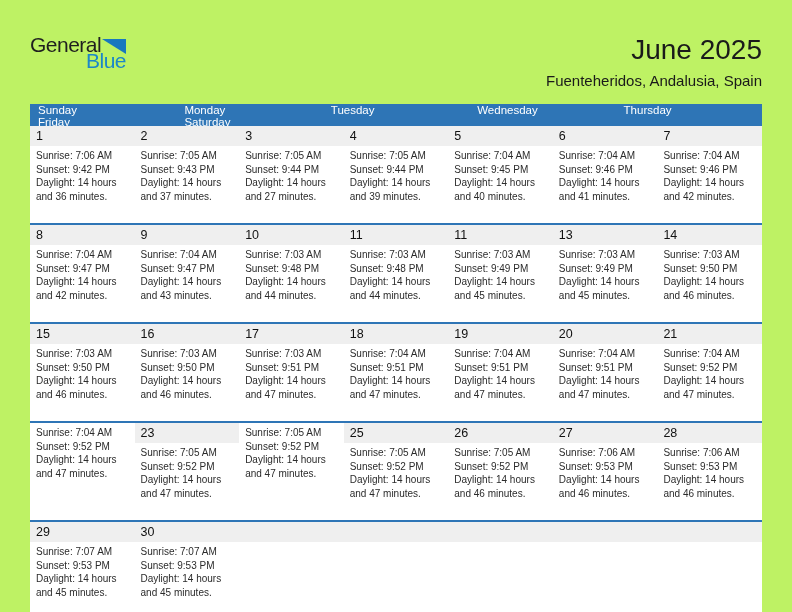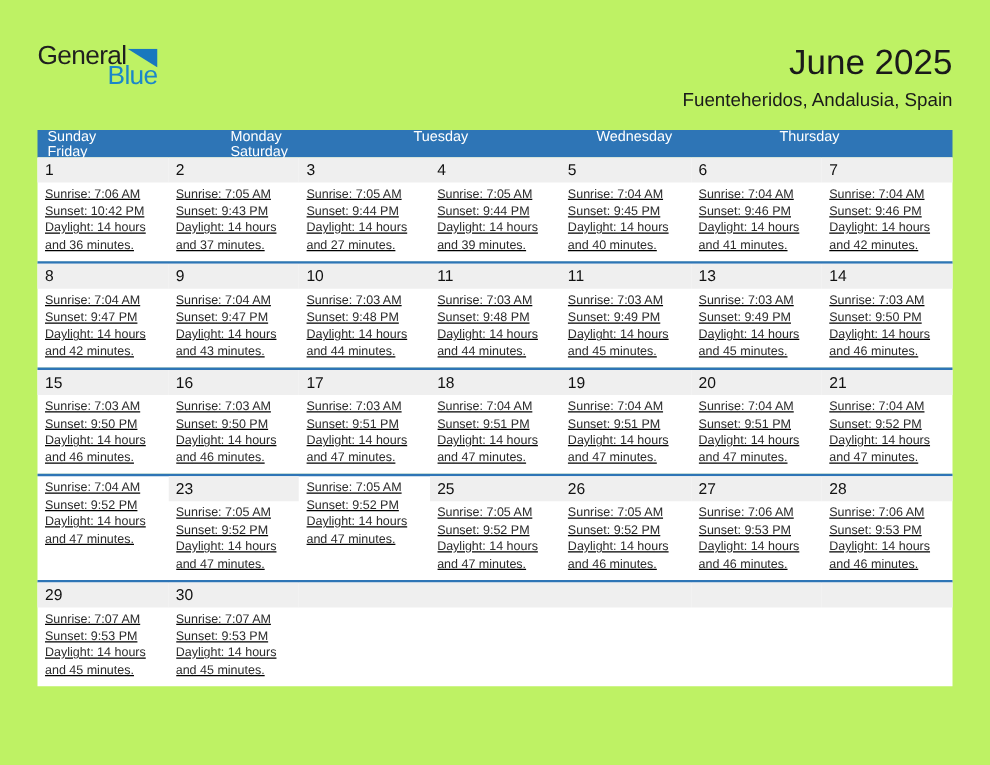--- a/index.html
+++ b/index.html
@@ -18,21 +18,21 @@
   .location{font-size:15px;color:#1a1a1a;margin-top:6px;}
 
   
   .calendar{position:absolute;left:30px;right:30px;top:104px;}
   .weekday-row{display:grid;grid-template-columns:repeat(5,1fr);background:#2e75b6;height:22px;align-items:center;}
   .wd{color:#ffffff;font-size:11.5px;padding-left:8px;}
   .week{display:grid;grid-template-columns:repeat(7,1fr);border-top:2px solid #2e75b6;background:#fff;}
   .week.first{border-top:none;}
   .cell{min-width:0;}
   .daynum{background:#efefef;height:20px;line-height:20px;padding-left:6px;font-size:12.5px;color:#111;}
-  .details{padding:3px 2px 6px 6px;text-decoration:underline;}
+  .details{padding:3px 2px 20px 6px;}
   .ln{font-size:10px;line-height:13.5px;color:#2b2b2b;white-space:nowrap;overflow:hidden;}
 </style>
 </head>
 <body>
 
 <div class="page">
 
   <div class="topbar">
     <div class="logo">
       <div class="logo-line1">
@@ -59,21 +59,21 @@
       <div class="wd">Thursday</div>
       <div class="wd">Friday</div>
       <div class="wd">Saturday</div>
     </div>
 
     <div class="week first">
       <div class="cell">
         <div class="daynum">1</div>
         <div class="details">
           <div class="ln">Sunrise: 7:06 AM</div>
-          <div class="ln">Sunset: 10:42 PM</div>
+          <div class="ln">Sunset: 9:42 PM</div>
           <div class="ln">Daylight: 14 hours</div>
           <div class="ln">and 36 minutes.</div>
         </div>
       </div>
       <div class="cell">
         <div class="daynum">2</div>
         <div class="details">
           <div class="ln">Sunrise: 7:05 AM</div>
           <div class="ln">Sunset: 9:43 PM</div>
           <div class="ln">Daylight: 14 hours</div>

